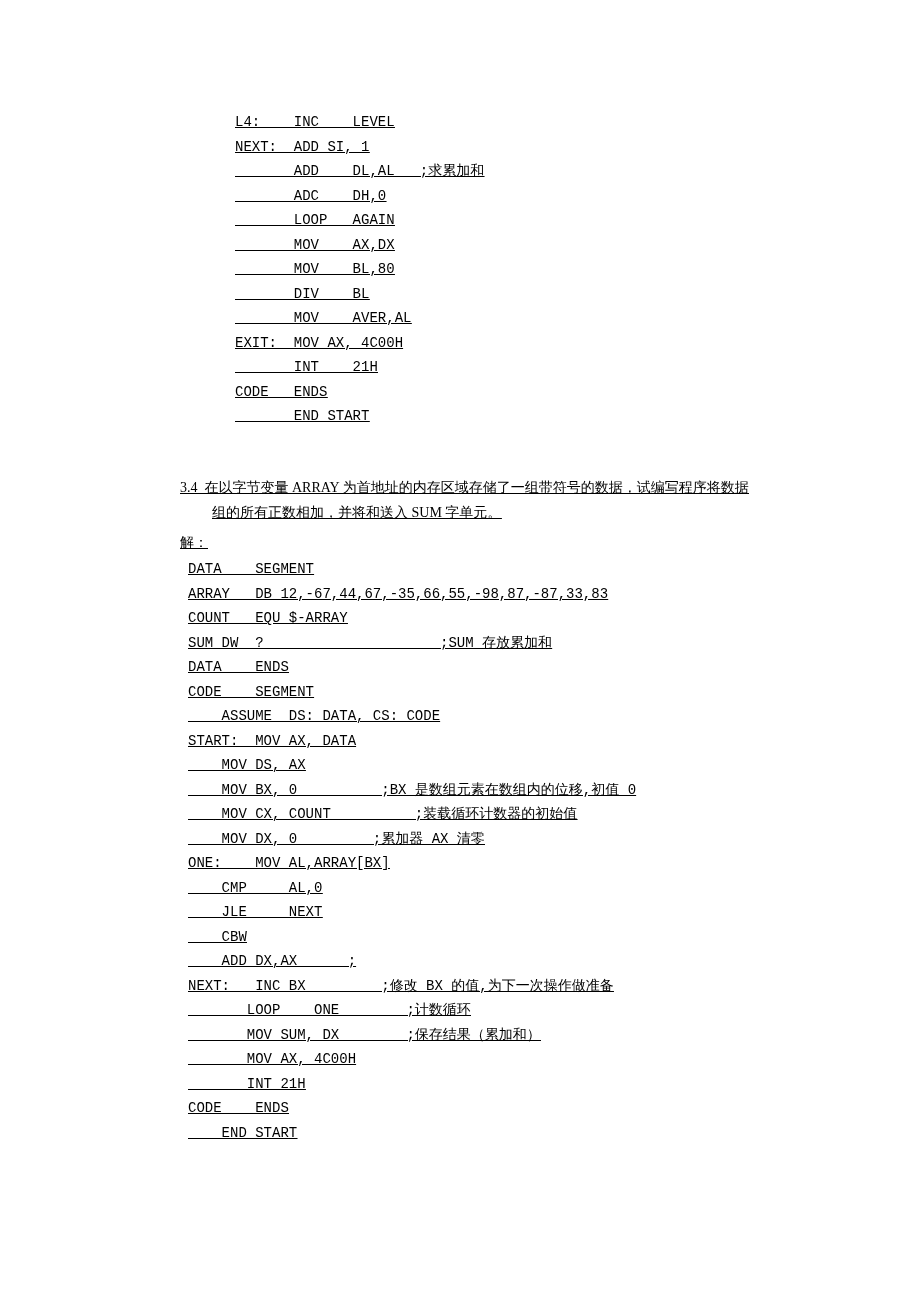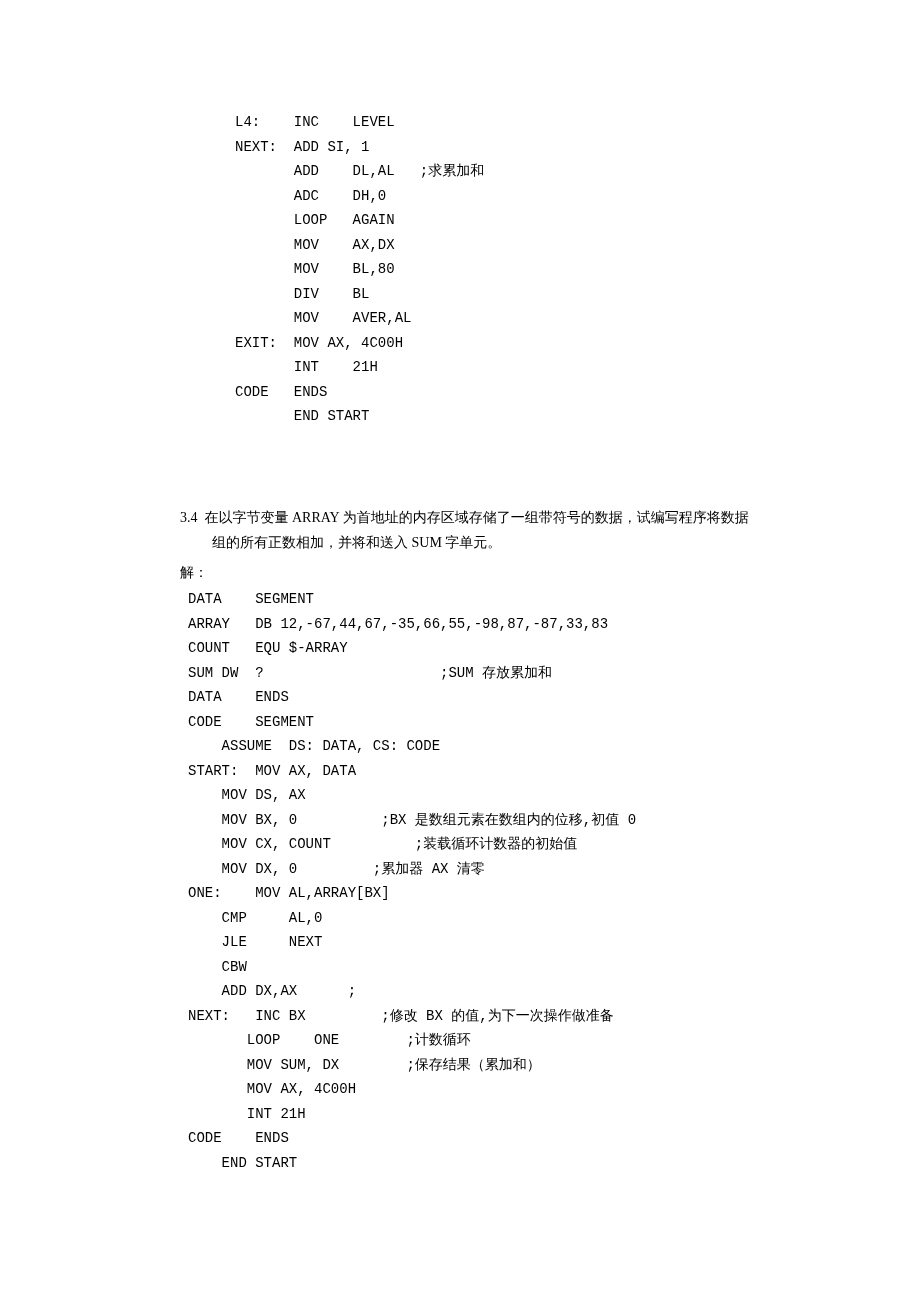--- a/index.html
+++ b/index.html
@@ -1,15 +1,15 @@
 <!DOCTYPE html>
 <html><head>
 <meta charset="utf-8">
 <style>
-  * { margin: 0; padding: 0; box-sizing: border-box; }
+  * { margin: 0; padding: 0; box-sizing: border-box; text-decoration: underline; }
   body {
     background: #ffffff;
     width: 920px;
     height: 1302px;
     padding: 110px 160px 60px 180px;
     font-family: "SimSun", "Courier New", monospace;
     font-size: 14px;
     line-height: 1.8;
     color: #000000;
   }
@@ -19,21 +19,21 @@
     font-size: 14px;
     line-height: 1.75;
   }
   .code-block-1 {
     margin-left: 55px;
   }
   .code-block-2 {
     margin-left: 8px;
   }
   .question {
-    margin-top: 76px;
+    margin-top: 46px;
     margin-bottom: 5px;
     font-family: "SimSun", serif;
   }
   .question .num {
     font-family: "Times New Roman", serif;
   }
   .question-text {
     padding-left: 32px;
     text-indent: -32px;
   }

